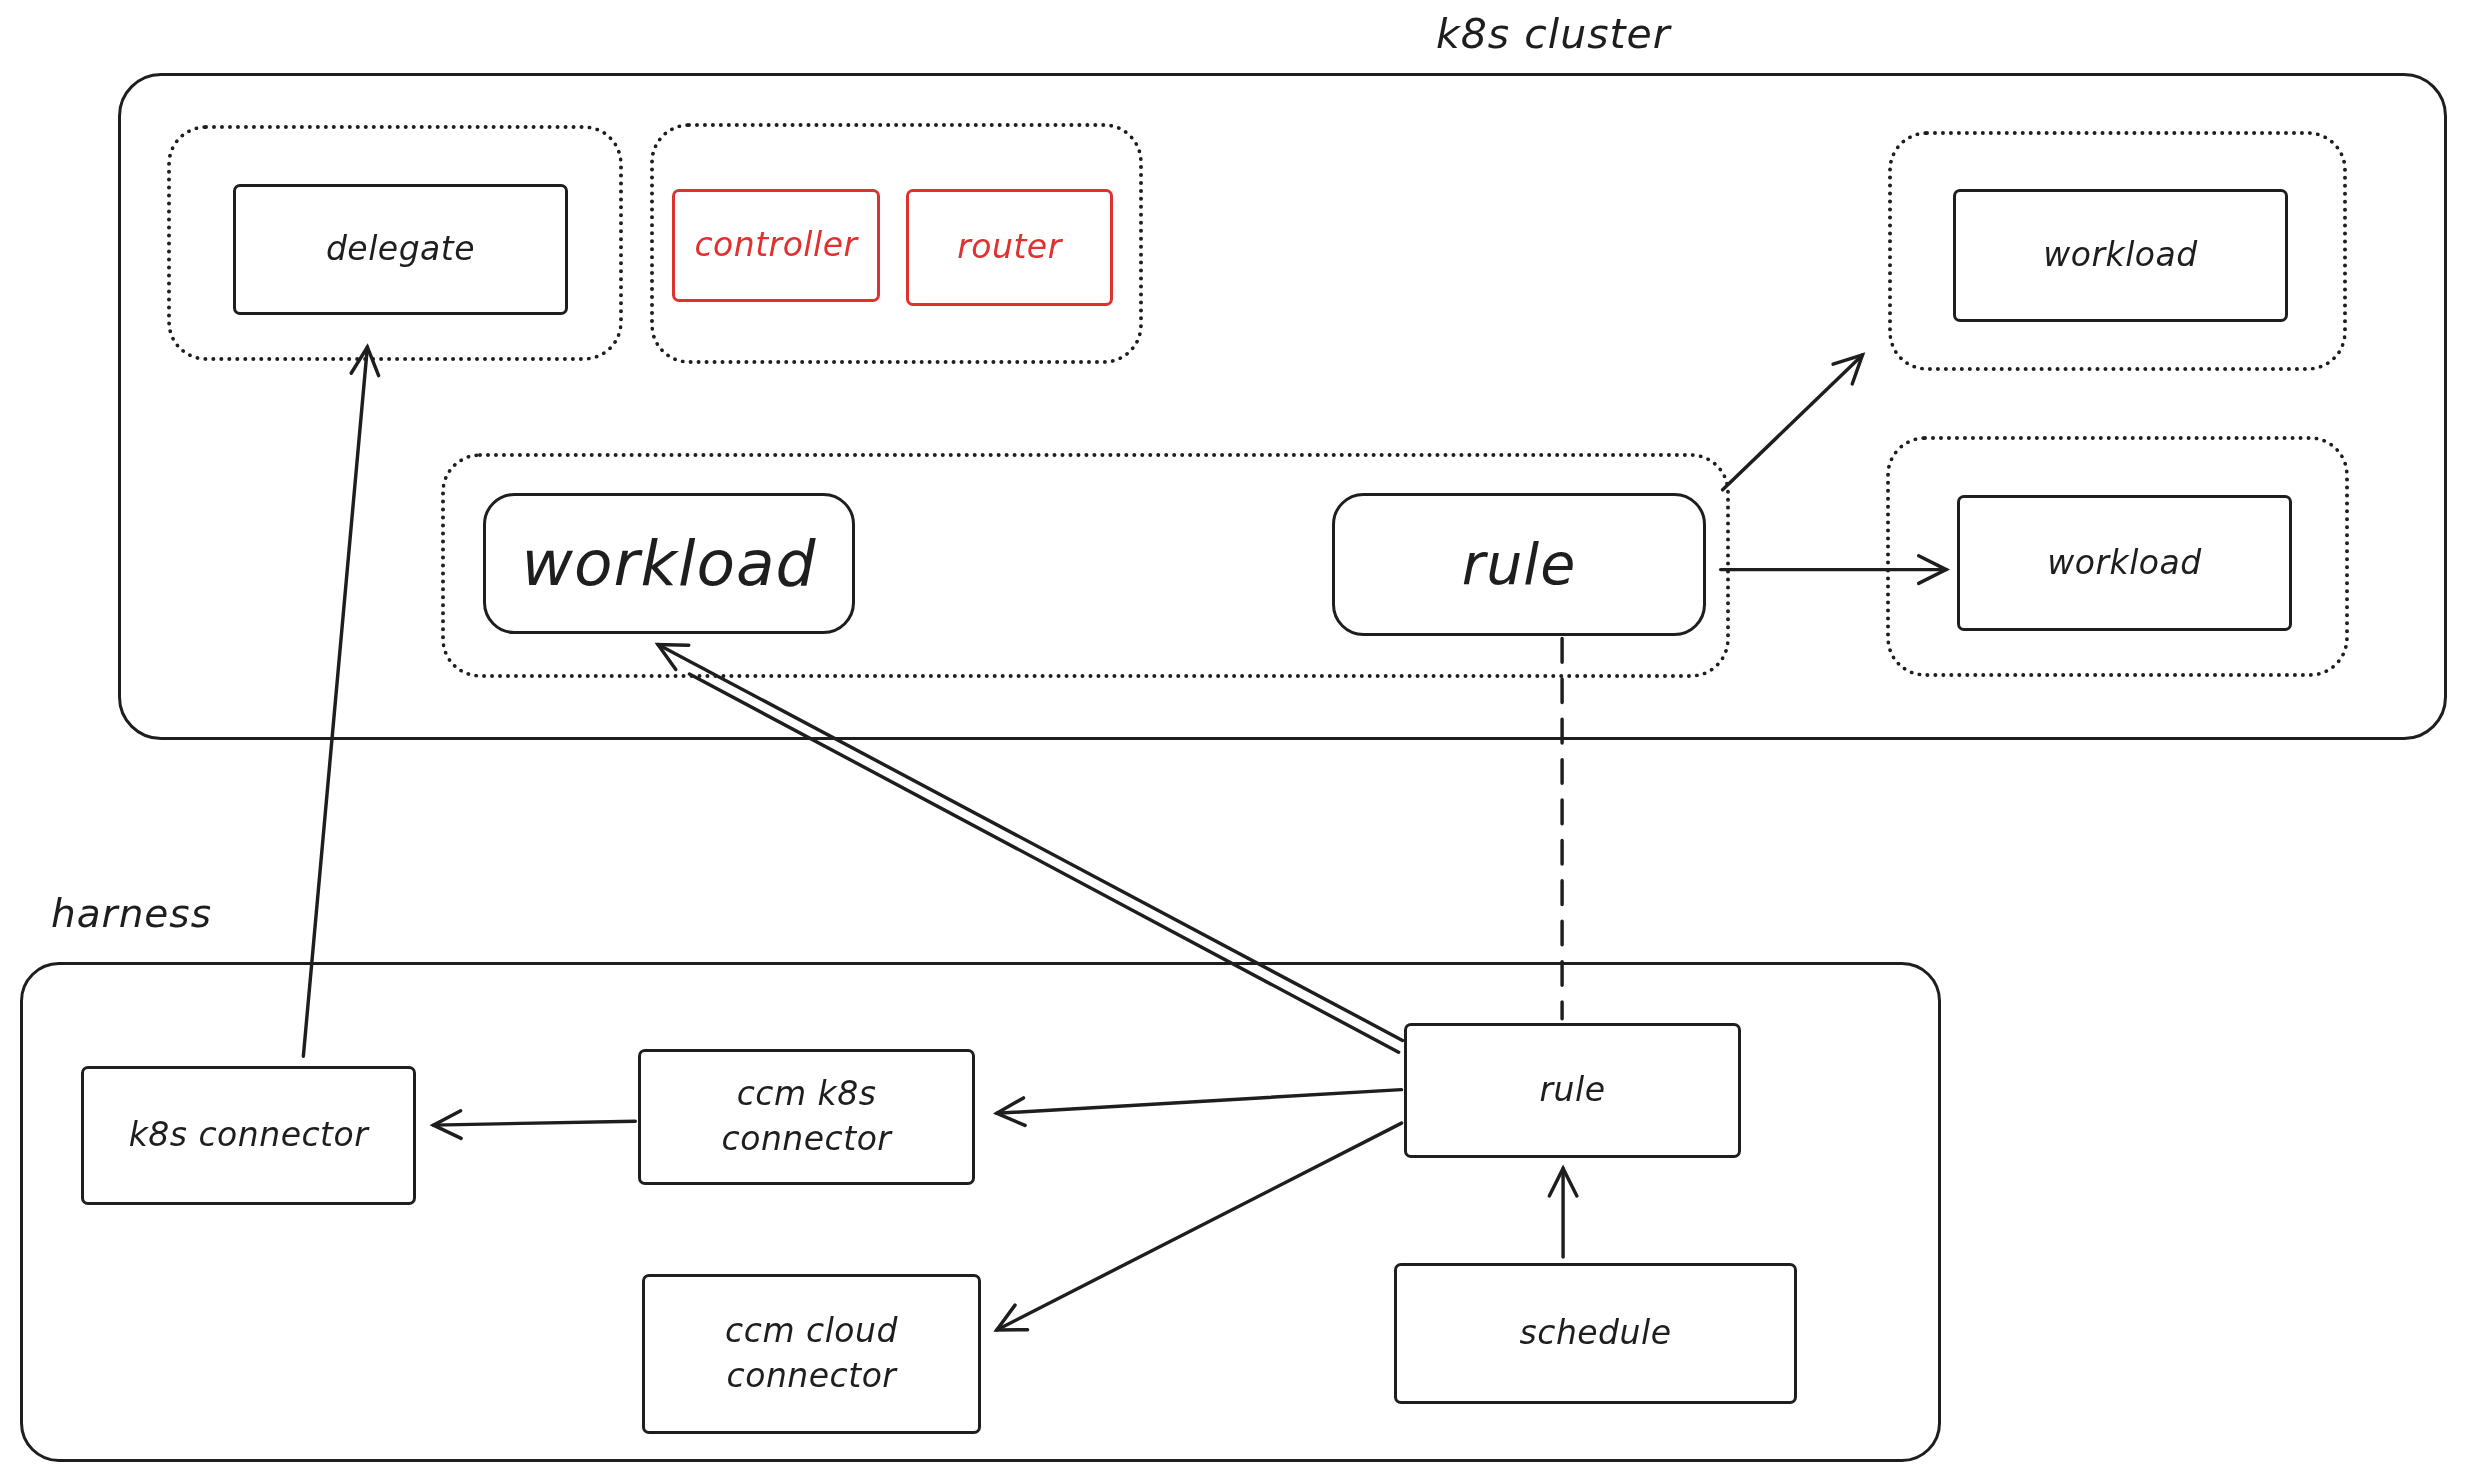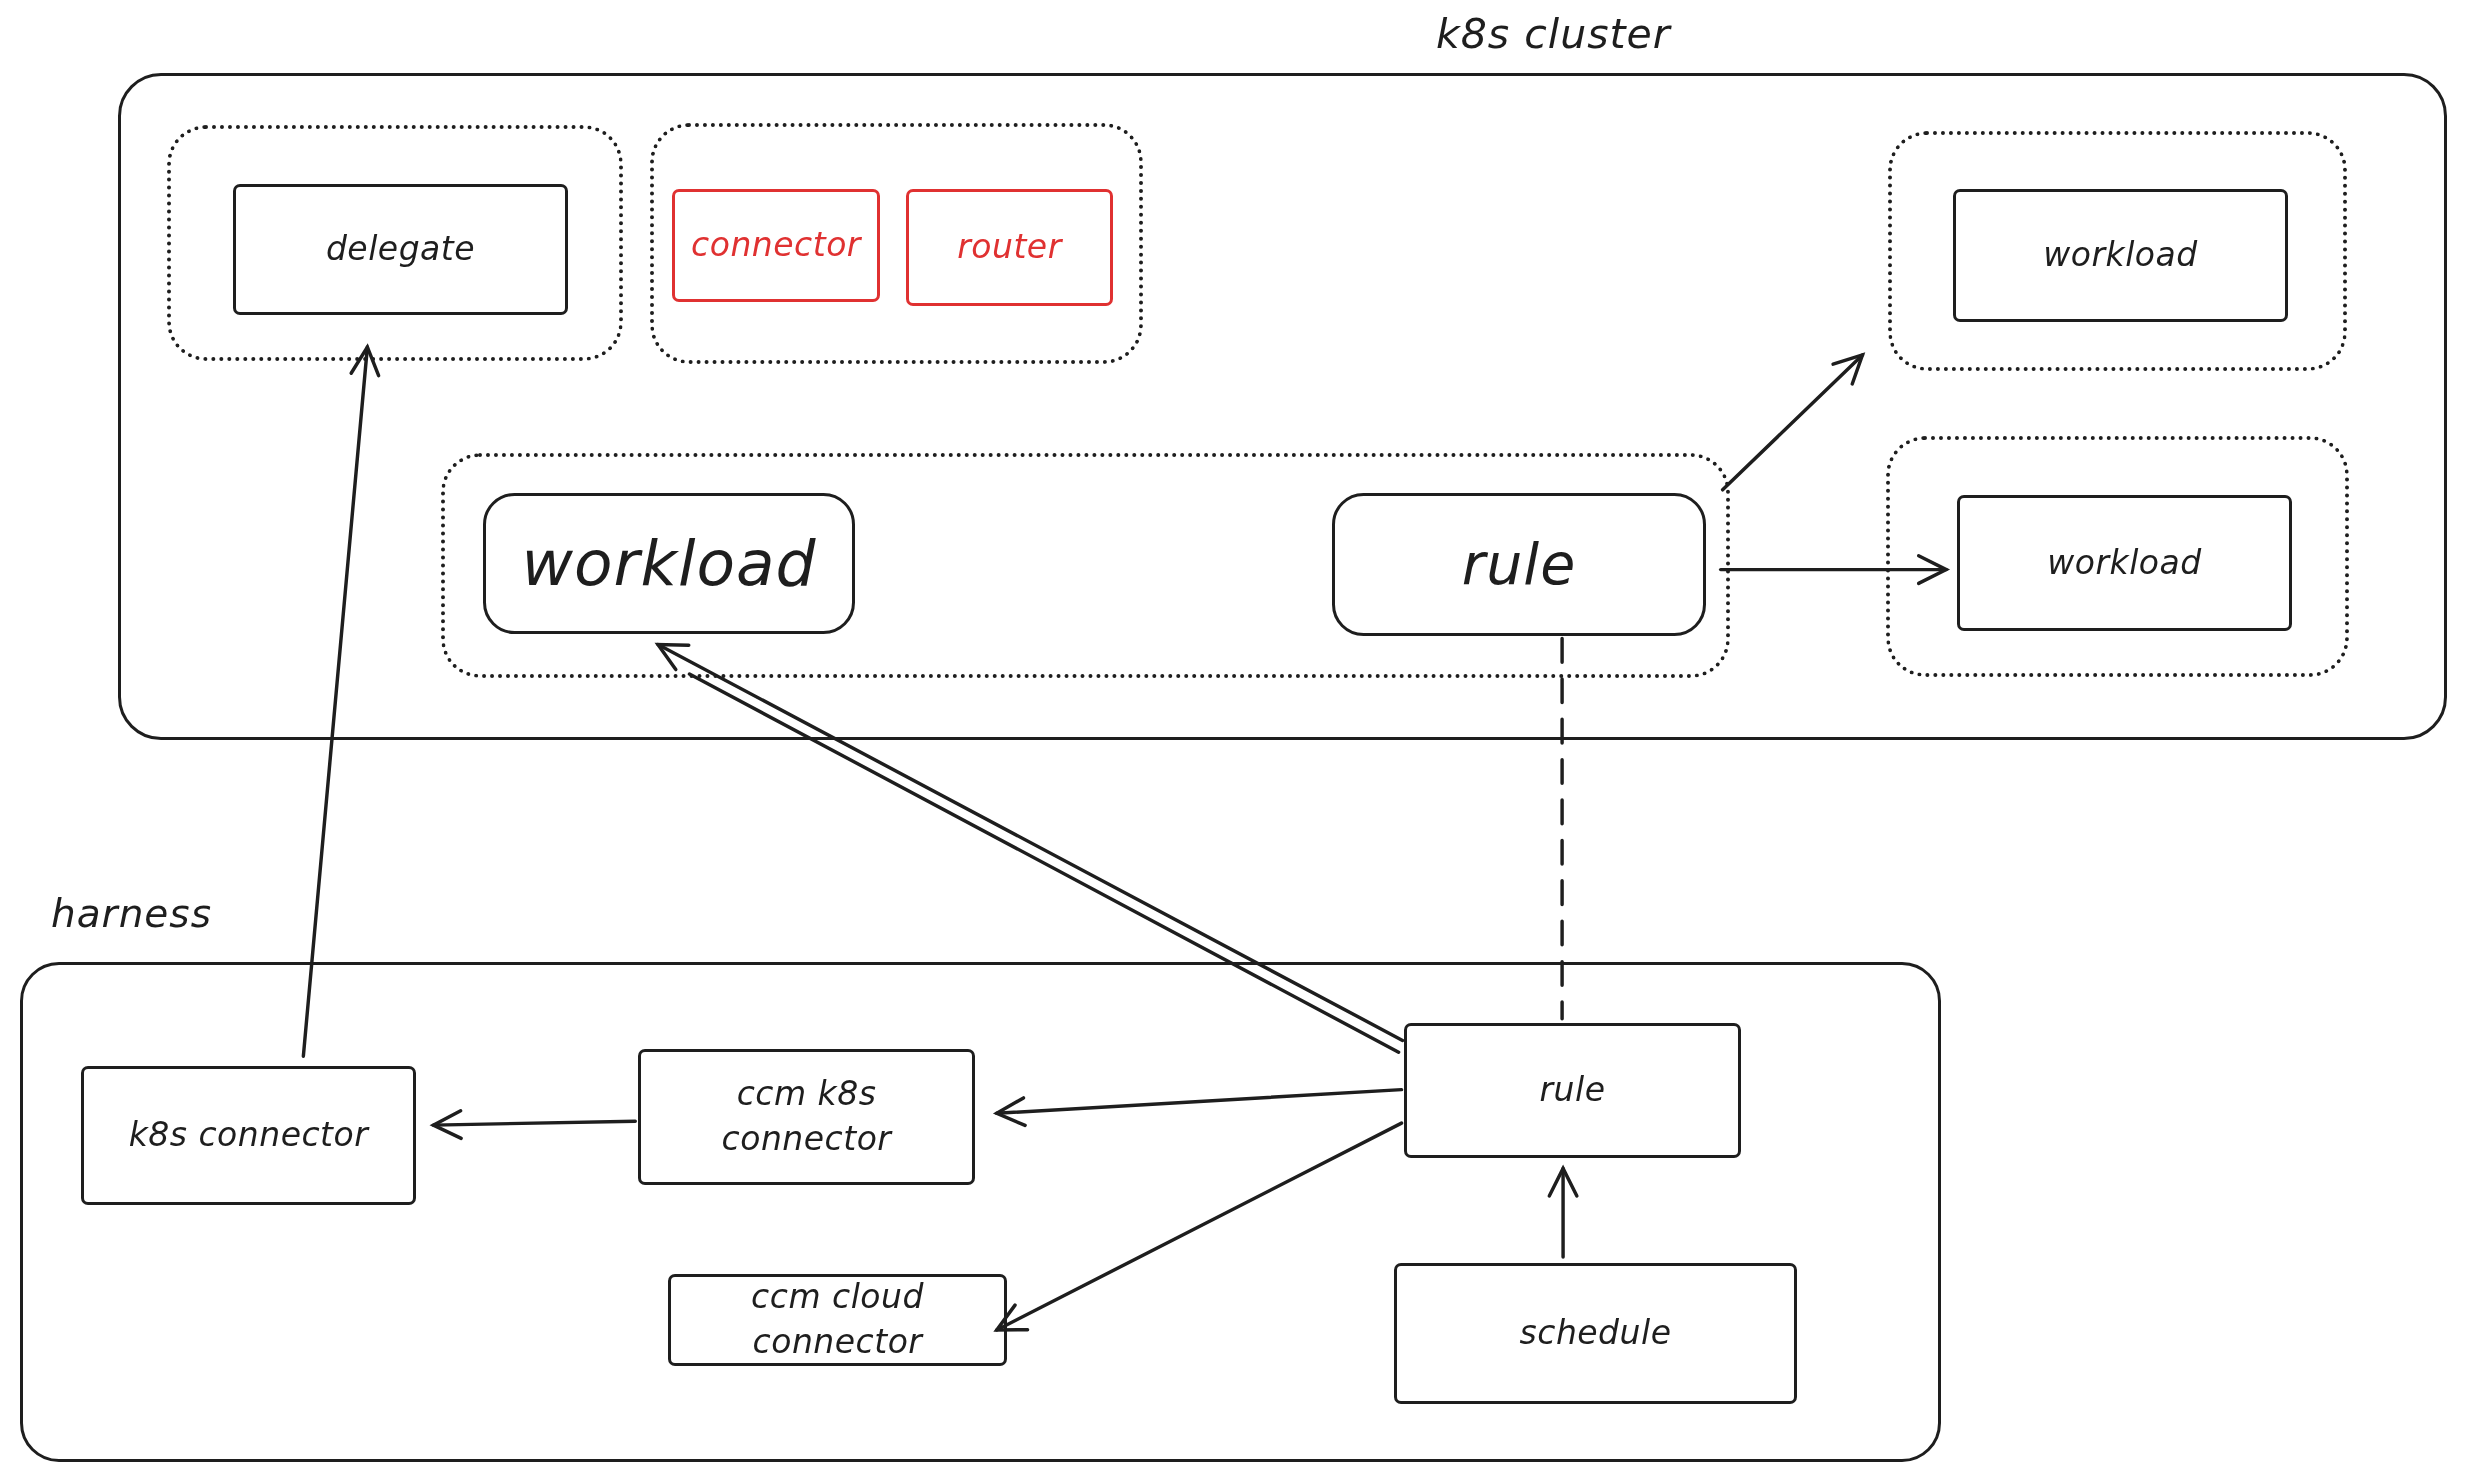--- a/index.html
+++ b/index.html
@@ -30,21 +30,21 @@
   <div class="title" style="left:1436px; top:9.9px;">k8s cluster</div>
   <div class="frame" style="left:118px; top:73px; width:2329px; height:667px;"></div>
 
   <div class="dotted" style="left:167px; top:125px; width:456px; height:236px;"></div>
   <div class="box" style="left:233px; top:184px; width:335px; height:131px;">
     <span class="label">delegate</span>
   </div>
 
   <div class="dotted" style="left:650px; top:123px; width:493px; height:241px;"></div>
   <div class="box red" style="left:672px; top:189px; width:208px; height:113px;">
-    <span class="label">connector</span>
+    <span class="label">controller</span>
   </div>
   <div class="box red" style="left:906px; top:189px; width:207px; height:117px;">
     <span class="label">router</span>
   </div>
 
   <div class="dotted" style="left:1888px; top:131px; width:459px; height:240px;"></div>
   <div class="box" style="left:1953px; top:189px; width:335px; height:133px;">
     <span class="label">workload</span>
   </div>
 
@@ -63,21 +63,21 @@
 
   <div class="title" style="left:51px; top:891px; font-size:39px;">harness</div>
   <div class="frame" style="left:19.7px; top:962px; width:1921px; height:500px; border-radius:39px;"></div>
 
   <div class="box" style="left:81px; top:1066px; width:335px; height:139px;">
     <span class="label">k8s connector</span>
   </div>
   <div class="box" style="left:638px; top:1049px; width:337px; height:136px;">
     <span class="label">ccm k8s connector</span>
   </div>
-  <div class="box" style="left:668px; top:1274px; width:339px; height:92px;">
+  <div class="box" style="left:642px; top:1274px; width:339px; height:160px;">
     <span class="label">ccm cloud connector</span>
   </div>
   <div class="box" style="left:1404px; top:1023px; width:337px; height:135px;">
     <span class="label">rule</span>
   </div>
   <div class="box" style="left:1394px; top:1263px; width:403px; height:141px;">
     <span class="label">schedule</span>
   </div>
 
   <svg class="arrows" width="2483" height="1480" viewBox="0 0 2521 1502">

